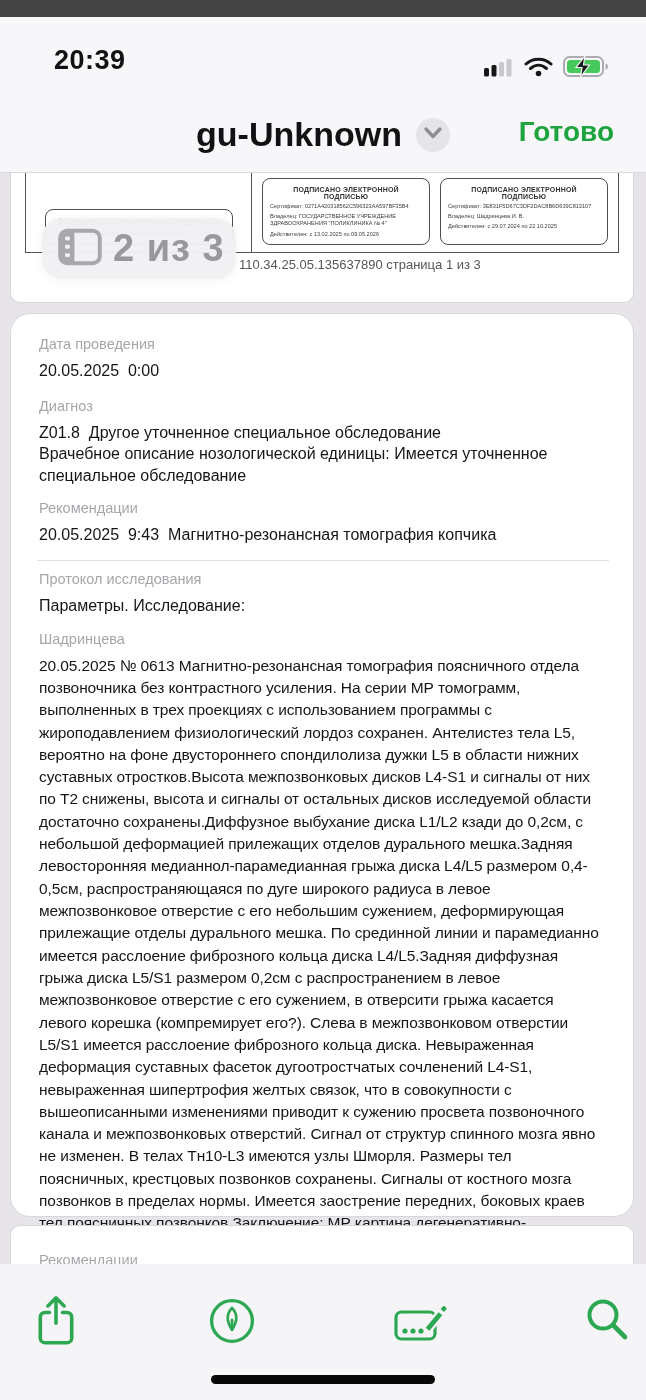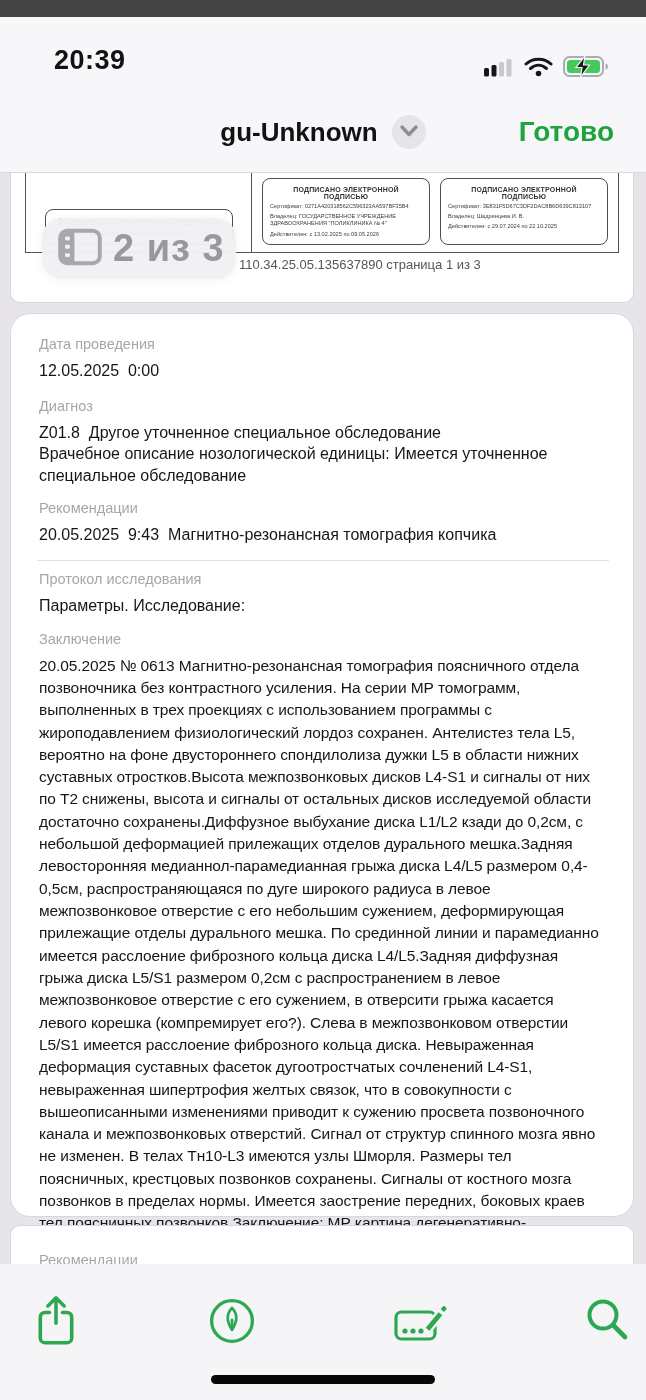--- a/index.html
+++ b/index.html
@@ -5,21 +5,21 @@
   html,body{margin:0;padding:0;background:#444;}
   .screen{position:relative;width:646px;height:1400px;margin:17px auto;background:#F7F6F8;
           font-family:"Liberation Sans",sans-serif;overflow:hidden;}
 
   
   .time{position:absolute;left:54px;top:28px;font-size:27px;font-weight:700;color:#121214;letter-spacing:.5px;}
   .status-icons{position:absolute;right:36px;top:38px;display:flex;gap:10px;align-items:center;}
 
   
   .title-wrap{position:absolute;top:98px;left:0;right:0;display:flex;justify-content:center;align-items:center;gap:14px;}
-  .doc-title{font-size:26px;font-weight:700;color:#121214;}
+  .doc-title{font-size:34px;font-weight:700;color:#121214;}
   .chevron-btn{width:34px;height:34px;border-radius:50%;background:#E5E4E8;border:none;display:flex;
                align-items:center;justify-content:center;padding:0;cursor:pointer;}
   .done-btn{position:absolute;right:32px;top:99px;font-size:28px;font-weight:700;color:#1EA43E;
             background:none;border:none;padding:0;cursor:pointer;text-align:center;}
   .header-divider{position:absolute;top:155px;left:0;right:0;height:1px;background:#D9D8DC;}
 
   
   .doc-bg{position:absolute;top:156px;left:0;right:0;height:1092px;background:#E7E5EA;}
   .page{position:absolute;left:10px;width:624px;background:#fff;border:1px solid #D9D7DC;box-sizing:border-box;}
   .page1{top:156px;height:130px;border-top:none;border-radius:0 0 10px 10px;}
@@ -168,35 +168,35 @@
         <rect x="8" y="18.5" width="5.5" height="4.5" rx="1.5" fill="#F1F0F3"></rect>
         <rect x="8" y="28" width="5.5" height="4.5" rx="1.5" fill="#F1F0F3"></rect>
       </svg>
     </span>
     <span class="pill-label">2 из 3</span>
   </div>
 
   <div class="page page2">
     <div class="p2-content">
       <div class="field-label">Дата проведения</div>
-      <div class="field-value mt8">12.05.2025  0:00</div>
+      <div class="field-value mt8">20.05.2025  0:00</div>
 
       <div class="field-label mt16">Диагноз</div>
       <div class="field-value mt8">Z01.8  Другое уточненное специальное обследование</div>
       <div class="field-value">Врачебное описание нозологической единицы: Имеется уточненное специальное обследование</div>
 
       <div class="field-label mt14">Рекомендации</div>
       <div class="field-value mt8">20.05.2025  9:43  Магнитно-резонансная томография копчика</div>
 
       <div class="hr"></div>
 
       <div class="field-label mt10">Протокол исследования</div>
       <div class="field-value bold mt8">Параметры. Исследование:</div>
 
-      <div class="field-label mt14">Заключение</div>
+      <div class="field-label mt14">Шадринцева</div>
       <div class="conclusion">20.05.2025 № 0613 Магнитно-резонансная томография поясничного отдела позвоночника без контрастного усиления. На серии МР томограмм, выполненных в трех проекциях с использованием программы с жироподавлением физиологический лордоз сохранен. Антелистез тела L5, вероятно на фоне двустороннего спондилолиза дужки L5 в области нижних суставных отростков.Высота межпозвонковых дисков L4-S1 и сигналы от них по Т2 снижены, высота и сигналы от остальных дисков исследуемой области достаточно сохранены.Диффузное выбухание диска L1/L2 кзади до 0,2см, с небольшой деформацией прилежащих отделов дурального мешка.Задняя левосторонняя медианнол-парамедианная грыжа диска L4/L5 размером 0,4-0,5см, распространяющаяся по дуге широкого радиуса в левое межпозвонковое отверстие с его небольшим сужением, деформирующая прилежащие отделы дурального мешка. По срединной линии и парамедианно имеется расслоение фиброзного кольца диска L4/L5.Задняя диффузная грыжа диска L5/S1 размером 0,2см с распространением в левое межпозвонковое отверстие с его сужением, в отверсити грыжа касается левого корешка (компремирует его?). Слева в межпозвонковом отверстии L5/S1 имеется расслоение фиброзного кольца диска. Невыраженная деформация суставных фасеток дугоотростчатых сочленений L4-S1, невыраженная шипертрофия желтых связок, что в совокупности с вышеописанными изменениями приводит к сужению просвета позвоночного канала и межпозвонковых отверстий. Сигнал от структур спинного мозга явно не изменен. В телах Тн10-L3 имеются узлы Шморля. Размеры тел поясничных, крестцовых позвонков сохранены. Сигналы от костного мозга позвонков в пределах нормы. Имеется заострение передних, боковых краев тел поясничных позвонков.Заключение: МР картина дегенеративно-дистрофических изменений поясничного отдела позвоночника. Спондилоартрорз, невыраженная гипертрофия желтых связок на уровне L4-S1. Антелистез тела L5, вероятно за счет двустороннего спондилолиза дужки. Грыжи дисков L4-S1.</div>
 
       <div class="hr mt16"></div>
 
       <div class="sig-table sig-table-p2">
         <div class="sig-col-left">
           <div class="sig-header">PDF-представление подписано электронной подписью:</div>
           <div class="stamps-row">
               <div class="stamp">
                 <div class="stamp-head">

